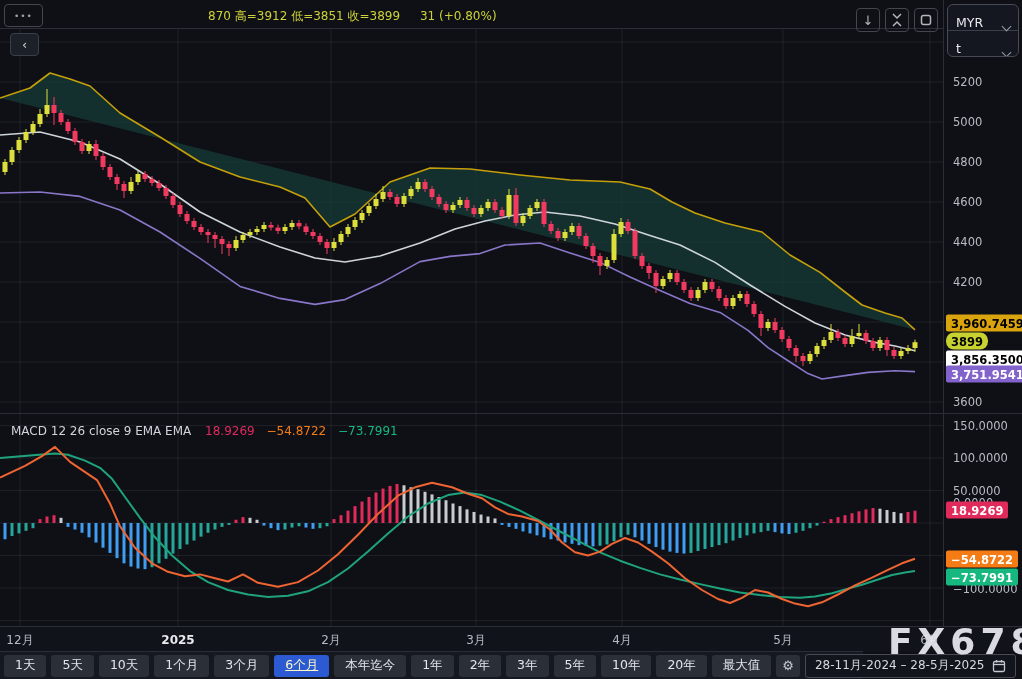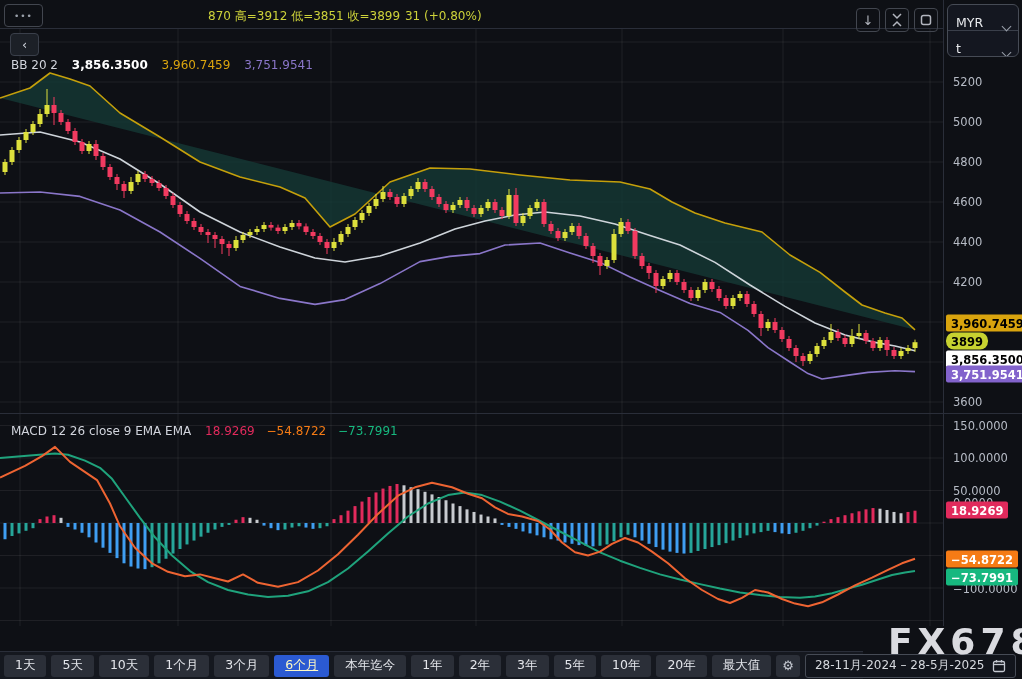--- a/index.html
+++ b/index.html
@@ -5,21 +5,21 @@
   html,body{margin:0;padding:0;background:#06070a;}
   #app{position:relative;width:1022px;height:679px;background:#0e1015;overflow:hidden;
        font-family:"DejaVu Sans","Liberation Sans",sans-serif;color:#d1d4dc;}
   #chart-svg{position:absolute;left:0;top:0;}
   
   .symbol-tab{position:absolute;left:4px;top:4px;height:21px;display:flex;align-items:center;gap:8px;
       padding:0 9px;border:1px solid #42464f;border-radius:4px;background:#0e1015;z-index:30;cursor:pointer;}
   .symbol-tab .sym{font-size:12.5px;color:#e8eaed;white-space:nowrap;}
   .symbol-tab .dots{font-size:9px;color:#9aa0aa;letter-spacing:1px;}
   .ohlc-line{position:absolute;left:208px;top:8px;font-size:12px;color:#cdd23a;white-space:nowrap;z-index:25;}
-  .ohlc-line .chg{margin-left:1px;}
+  .ohlc-line .chg{margin-left:16px;}
   .hdr-btns{position:absolute;right:84px;top:8px;display:flex;gap:5px;z-index:30;}
   .hdr-btn{width:22px;height:22px;border:1px solid #42464f;border-radius:4px;background:transparent;
       color:#b2b5be;display:flex;align-items:center;justify-content:center;font-size:13px;cursor:pointer;}
   .back-btn{position:absolute;left:10px;top:33px;width:27px;height:21px;border:1px solid #3a3f4a;border-radius:4px;
       background:#1c2027;color:#cfd3dc;display:flex;align-items:center;justify-content:center;font-size:13px;z-index:30;cursor:pointer;}
   .bb-row{position:absolute;left:11px;top:58px;font-size:12px;z-index:25;white-space:nowrap;}
   .bb-row .lbl{color:#d1d4dc;margin-right:10px;}
   .bb-row .v-mid{color:#ffffff;font-weight:bold;margin-right:10px;}
   .bb-row .v-up{color:#d9a40e;margin-right:10px;}
   .bb-row .v-lo{color:#8a76c9;}
@@ -516,26 +516,20 @@
     <div class="hdr-btn">
       <svg width="12" height="12" viewBox="0 0 12 12">
         <rect x="1.5" y="1.5" width="9" height="9" rx="2" fill="none" stroke="#b2b5be" stroke-width="1.5"></rect>
       </svg>
     </div>
   </div>
   <div class="back-btn">
     <span>‹</span>
   </div>
 
-  <div class="bb-row">
-    <span class="lbl">BB 20 2</span>
-    <span class="v-mid">3,856.3500</span>
-    <span class="v-up">3,960.7459</span>
-    <span class="v-lo">3,751.9541</span>
-  </div>
   <div class="macd-row">
     <span class="lbl">MACD 12 26 close 9 EMA EMA</span>
     <span class="v-h">18.9269</span>
     <span class="v-m">−54.8722</span>
     <span class="v-s">−73.7991</span>
   </div>
 
   <div id="price-axis">
     <div class="pane-divider"></div>
     <div class="cur-box">
@@ -562,20 +556,29 @@
       <div class="axis-tick" style="top: 426px;">150.0000</div>
       <div class="axis-tick" style="top: 458px;">100.0000</div>
       <div class="axis-tick" style="top: 491px;">50.0000</div>
       <div class="axis-tick" style="top: 503px;">0.0000</div>
       <div class="axis-tick" style="top: 589px;">−100.0000</div>
       <div class="axis-tag" style="top: 510px; background: rgb(225, 42, 92); color: rgb(255, 255, 255);">18.9269</div>
       <div class="axis-tag" style="top: 559px; background: rgb(245, 123, 21); color: rgb(255, 255, 255);">−54.8722</div>
       <div class="axis-tag" style="top: 577px; background: rgb(23, 184, 127); color: rgb(255, 255, 255);">−73.7991</div>
     </div>
 
+  <div id="time-axis">
+      <div class="month-lbl" style="left: 20px;">12月</div>
+      <div class="month-lbl year" style="left: 178px;">2025</div>
+      <div class="month-lbl" style="left: 331px;">2月</div>
+      <div class="month-lbl" style="left: 476px;">3月</div>
+      <div class="month-lbl" style="left: 622px;">4月</div>
+      <div class="month-lbl" style="left: 783px;">5月</div>
+      <div class="month-lbl" style="left: 930px;">6月</div>
+    </div>
 
   <div id="toolbar">
       <button class="tb-btn">1天</button>
       <button class="tb-btn">5天</button>
       <button class="tb-btn">10天</button>
       <button class="tb-btn">1个月</button>
       <button class="tb-btn">3个月</button>
       <button class="tb-btn active">6个月</button>
       <button class="tb-btn">本年迄今</button>
       <button class="tb-btn">1年</button>

